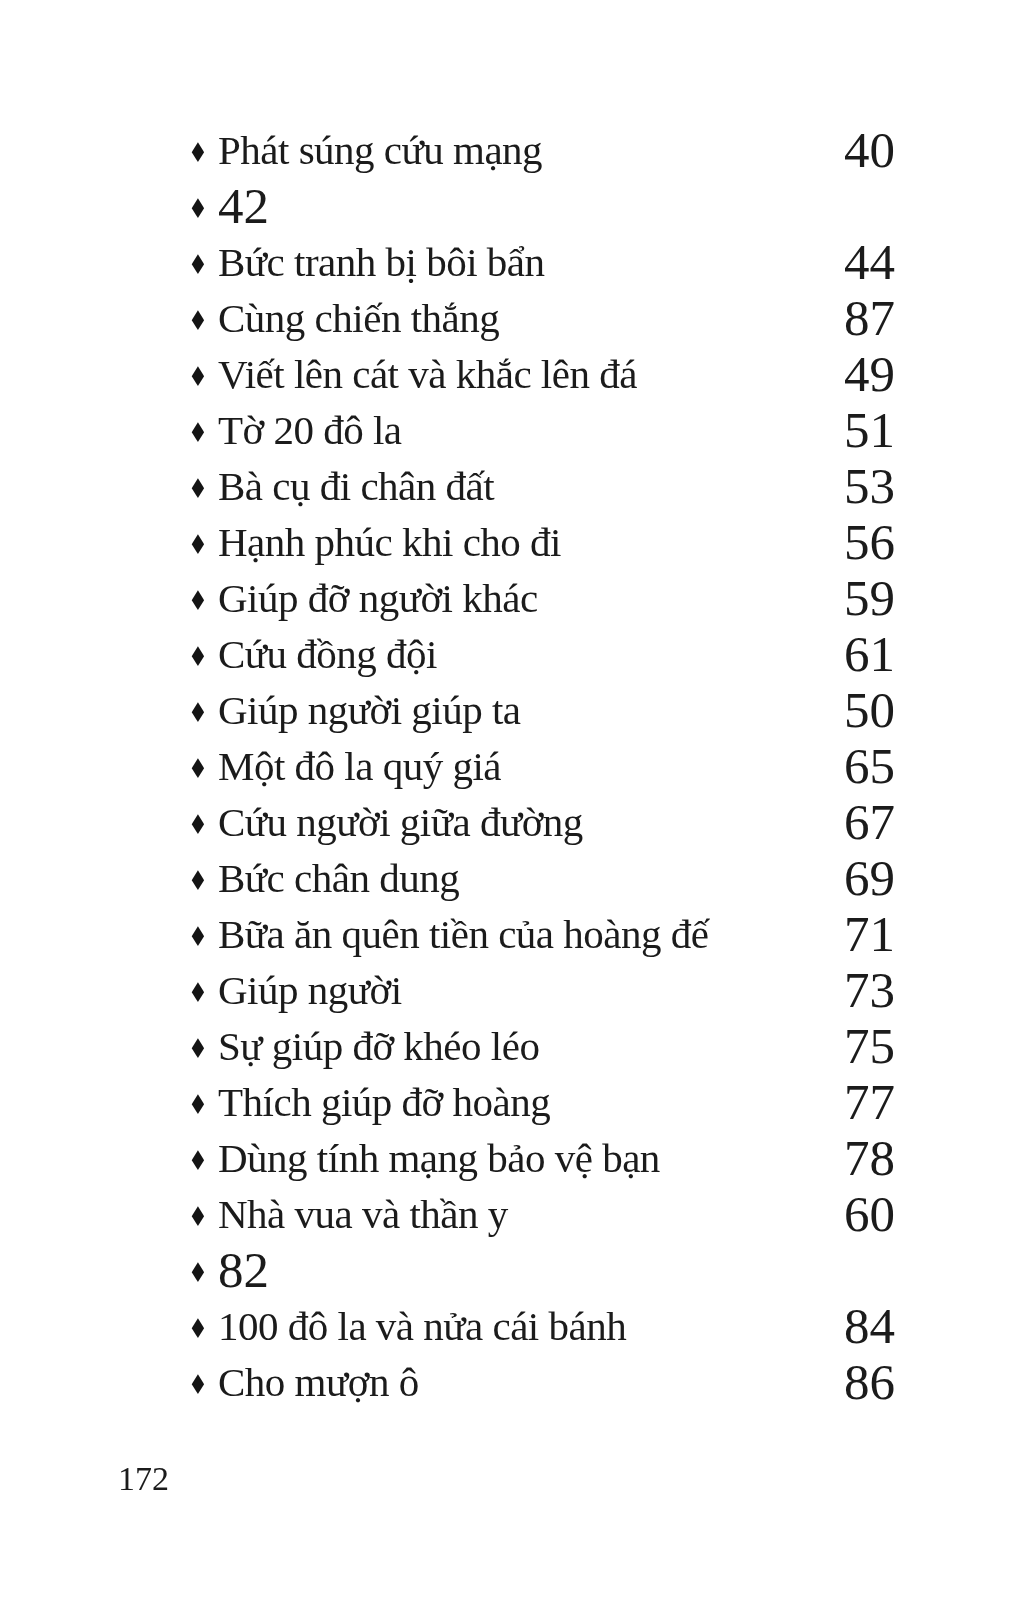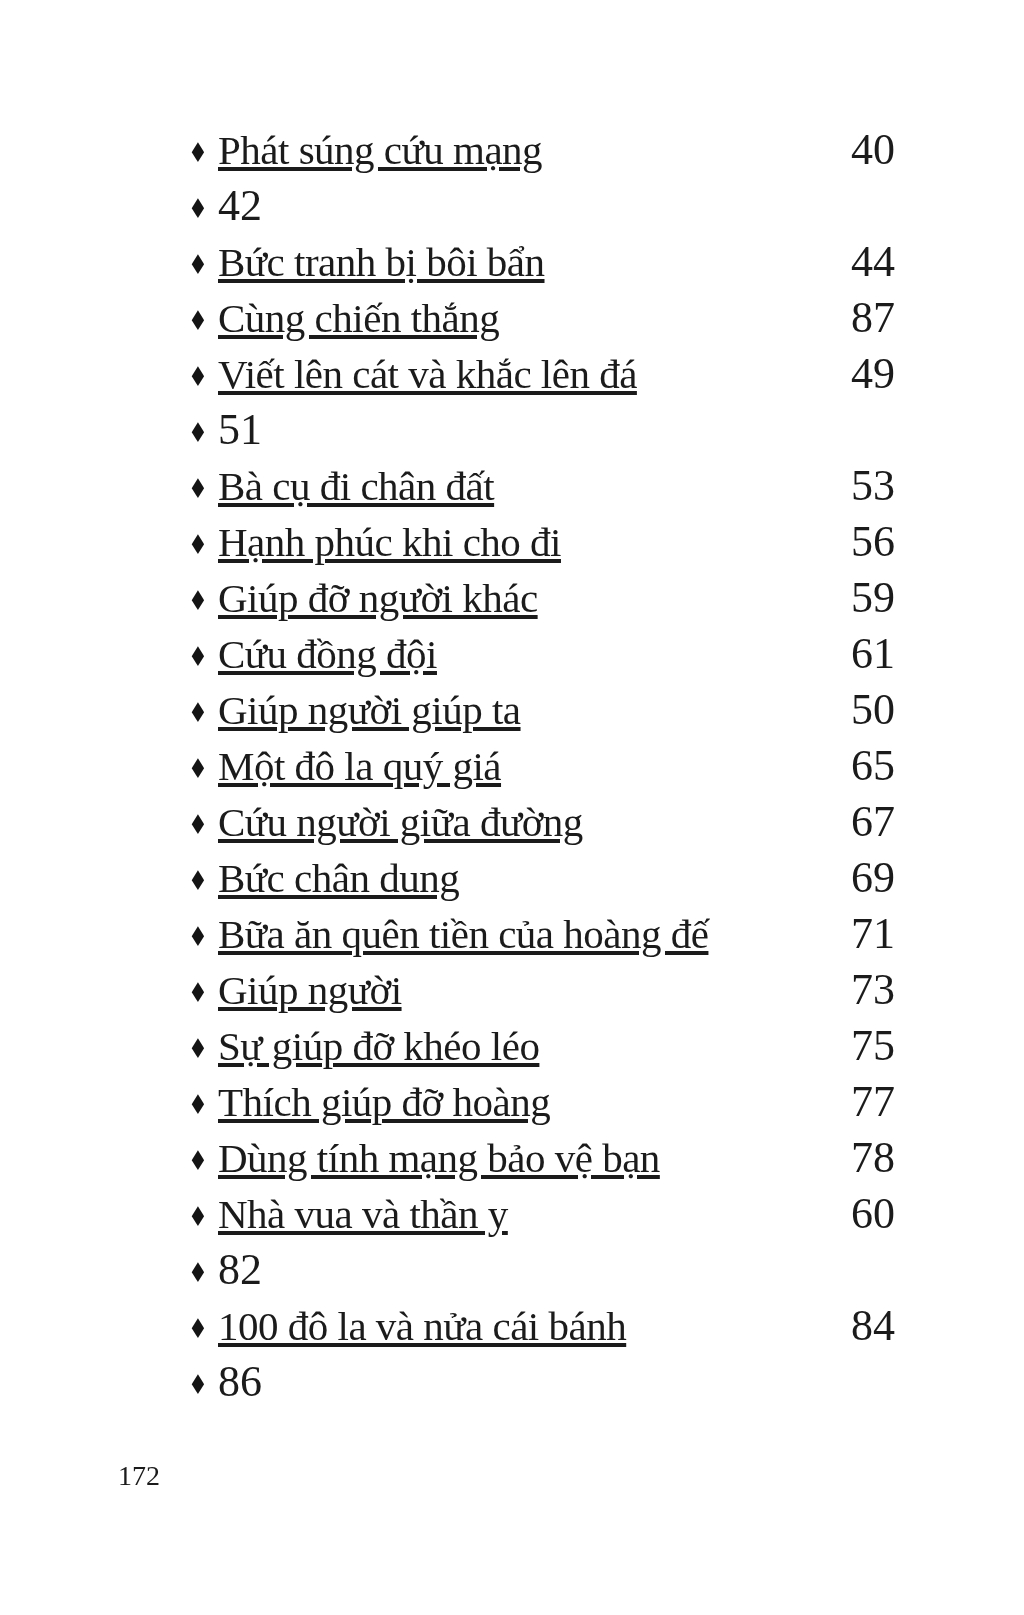--- a/index.html
+++ b/index.html
@@ -37,34 +37,33 @@
     transform: scaleX(0.82);
     transform-origin: left center;
   }
   .title {
     flex: 1 1 auto;
     font-size: 41px;
     letter-spacing: -0.5px;
     white-space: nowrap;
     line-height: 1;
     padding-bottom: 4px;
-    text-decoration: underline;
   }
   .pagenum {
     flex: 0 0 auto;
-    font-size: 44px;
+    font-size: 51px;
     line-height: 1;
     text-align: right;
     padding-bottom: 4px;
   }
   .footer-pagenum {
     position: absolute;
     left: 118px;
     top: 1462px;
-    font-size: 28px;
+    font-size: 34px;
     line-height: 1;
     color: #1b1b1b;
   }
 </style>
 </head>
 <body>
 
 <div class="page">
   <section class="toc">
   <div class="toc-row">
@@ -91,20 +90,21 @@
   </div>
 
   <div class="toc-row">
     <span class="bullet">♦</span>
     <span class="title">Viết lên cát và khắc lên đá</span>
     <span class="pagenum">49</span>
   </div>
 
   <div class="toc-row">
     <span class="bullet">♦</span>
+    <span class="title">Tờ 20 đô la</span>
     <span class="pagenum">51</span>
   </div>
 
   <div class="toc-row">
     <span class="bullet">♦</span>
     <span class="title">Bà cụ đi chân đất</span>
     <span class="pagenum">53</span>
   </div>
 
   <div class="toc-row">
@@ -191,17 +191,18 @@
   </div>
 
   <div class="toc-row">
     <span class="bullet">♦</span>
     <span class="title">100 đô la và nửa cái bánh</span>
     <span class="pagenum">84</span>
   </div>
 
   <div class="toc-row">
     <span class="bullet">♦</span>
+    <span class="title">Cho mượn ô</span>
     <span class="pagenum">86</span>
   </div>
 </section>
   <div class="footer-pagenum">172</div>
 </div>
 
 </body></html>

